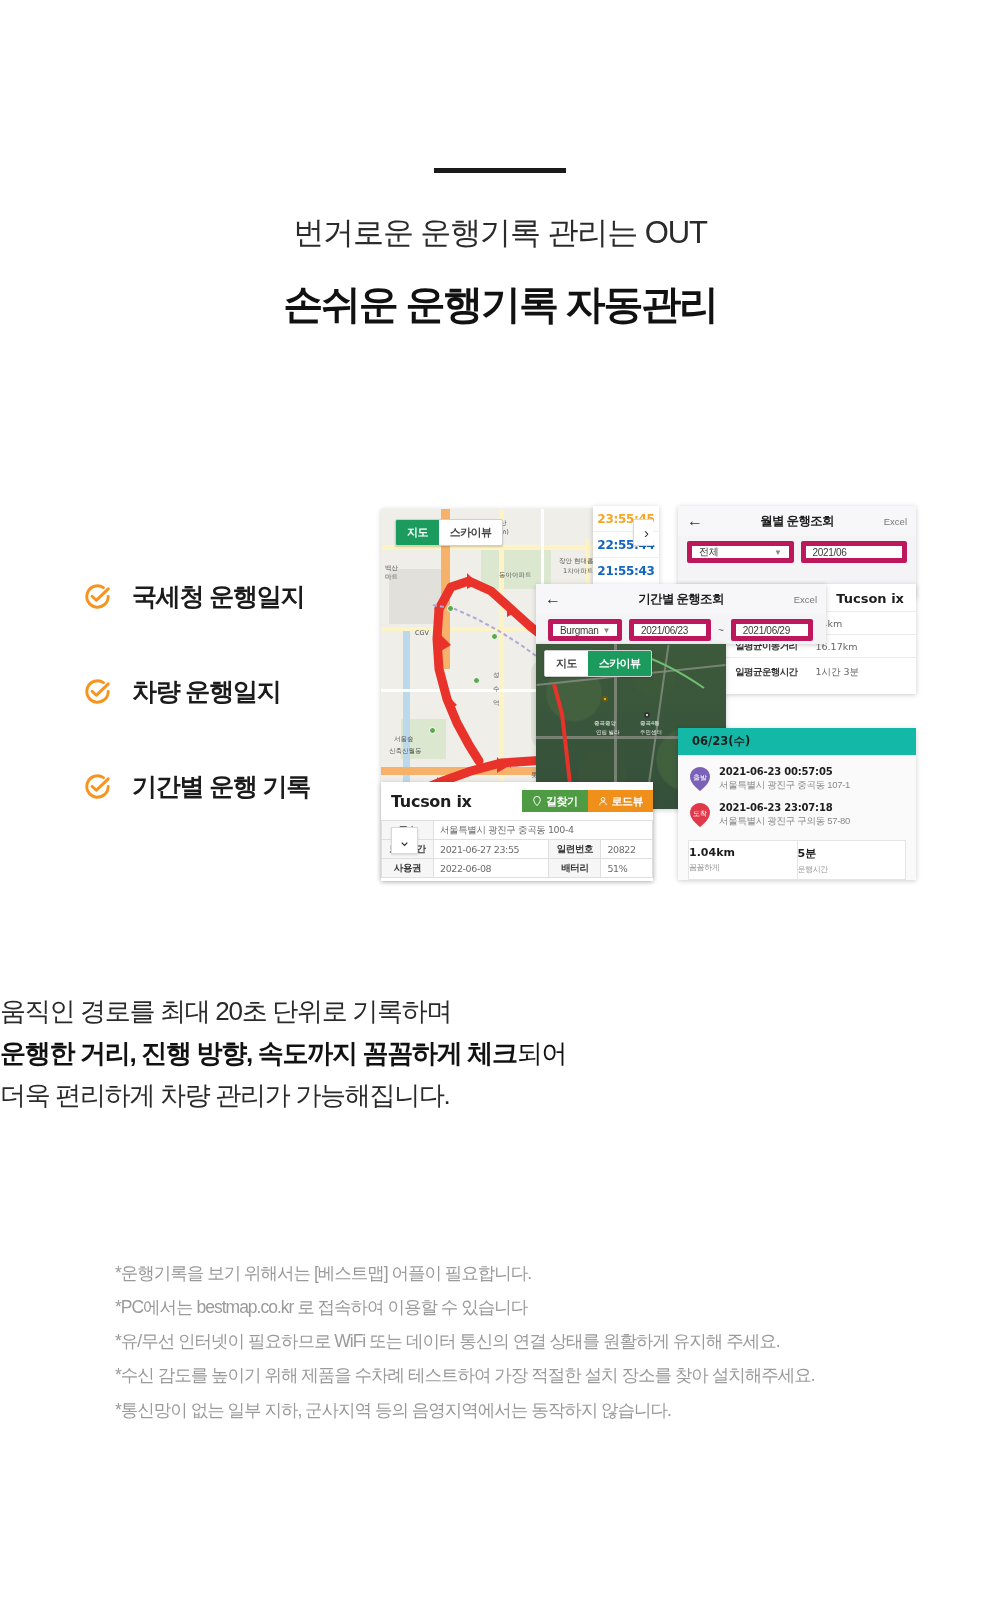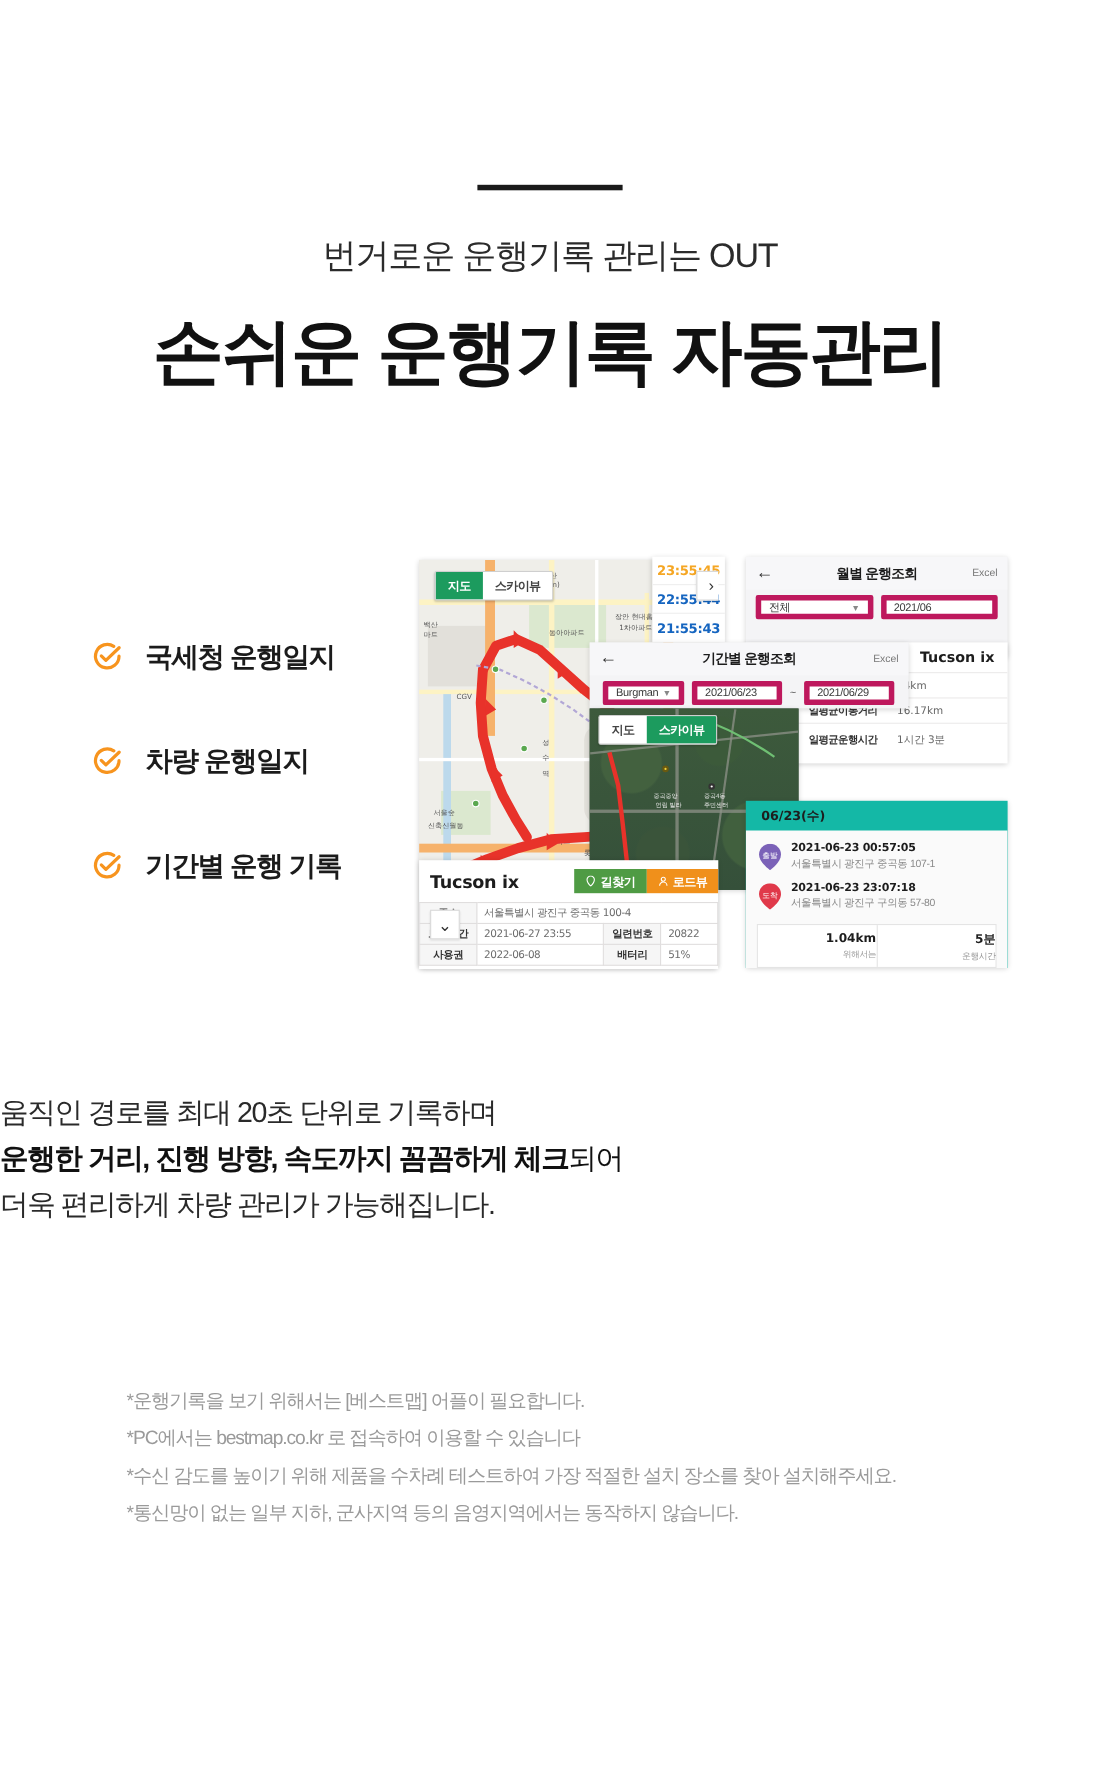--- a/index.html
+++ b/index.html
@@ -16,21 +16,21 @@
   .hero { text-align: center; padding-top: 168px; }
   .hero-rule {
     width: 132px; height: 5px; background: #1a1a1a;
     margin: 0 auto 40px auto;
   }
   .hero-sub {
     font-size: 31px; font-weight: 400; letter-spacing: -1.1px;
     color: #2b2b2b; line-height: 1.3;
   }
   .hero-title {
-    font-size: 65px; font-weight: 700; letter-spacing: -2.2px;
+    font-size: 40px; font-weight: 700; letter-spacing: -2.2px;
     color: #111; margin-top: 26px; line-height: 1.25;
   }
 
   
   .features {
     position: absolute; left: 84px; top: 580px;
     display: flex; flex-direction: column; gap: 62px;
   }
   .feature-row { display: flex; align-items: center; gap: 21px; }
   .check-icon { width: 27px; height: 27px; flex: 0 0 27px; display: block; }
@@ -169,21 +169,21 @@
   .pin {
     width: 20px; height: 24px; flex: 0 0 20px; position: relative;
   }
   .trip-text .t1 {
     font-size: 10px; font-weight: 700; color: #1d1d1d; letter-spacing: -.2px;
     font-family: "DejaVu Sans", sans-serif;
   }
   .trip-text .t2 { font-size: 9.5px; color: #8a8a8a; margin-top: 2px; letter-spacing: -.3px; }
   .trip-metrics { display: flex; margin: 7px 10px 0 10px; background:#fff;
                   border: 1px solid #e4e4e4; }
-  .metric { flex: 1; text-align: right; padding: 5px 0 4px 0; }
+  .metric { flex: 1; text-align: left; padding: 5px 0 4px 0; }
   .metric + .metric { border-left: 1px solid #e4e4e4; }
   .metric .mv { font-size: 11px; font-weight: 700; color: #1d1d1d;
                 font-family: "DejaVu Sans", sans-serif; }
   .metric .mk { font-size: 8px; color: #999; margin-top: 3px; letter-spacing: -.4px; }
 
   
   .p-device { left: 0; top: 276px; width: 272px; height: 99px; background: #fff; }
   .dev-head { display: flex; align-items: center; padding: 8px 0 8px 10px; }
   .dev-name {
     font-size: 16px; font-weight: 700; color: #1d1d1d; letter-spacing: -.3px;
@@ -444,21 +444,21 @@
         </div>
         <div class="trip-text">
           <div class="t1">2021-06-23 23:07:18</div>
           <div class="t2">서울특별시 광진구 구의동 57-80</div>
         </div>
       </div>
 
       <div class="trip-metrics">
         <div class="metric">
           <div class="mv">1.04km</div>
-          <div class="mk">위해서는</div>
+          <div class="mk">꼼꼼하게</div>
         </div>
         <div class="metric">
           <div class="mv">5분</div>
           <div class="mk">운행시간</div>
         </div>
       </div>
     </div>
   </div>
 
   <div class="panel p-device">
@@ -505,15 +505,16 @@
 
 <div class="desc">
   <div class="desc-line">움직인 경로를 최대 20초 단위로 기록하며</div>
   <div class="desc-line bold"><span>운행한 거리, 진행 방향, 속도까지 꼼꼼하게 체크</span><span class="reg">되어</span></div>
   <div class="desc-line">더욱 편리하게 차량 관리가 가능해집니다.</div>
 </div>
 
 <div class="notes">
   <div class="note">*운행기록을 보기 위해서는 [베스트맵] 어플이 필요합니다.</div>
   <div class="note">*PC에서는 bestmap.co.kr 로 접속하여 이용할 수 있습니다</div>
+  <div class="note">*유/무선 인터넷이 필요하므로 WiFi 또는 데이터 통신의 연결 상태를 원활하게 유지해 주세요.</div>
   <div class="note">*수신 감도를 높이기 위해 제품을 수차례 테스트하여 가장 적절한 설치 장소를 찾아 설치해주세요.</div>
   <div class="note">*통신망이 없는 일부 지하, 군사지역 등의 음영지역에서는 동작하지 않습니다.</div>
 </div>
 
 </body></html>

